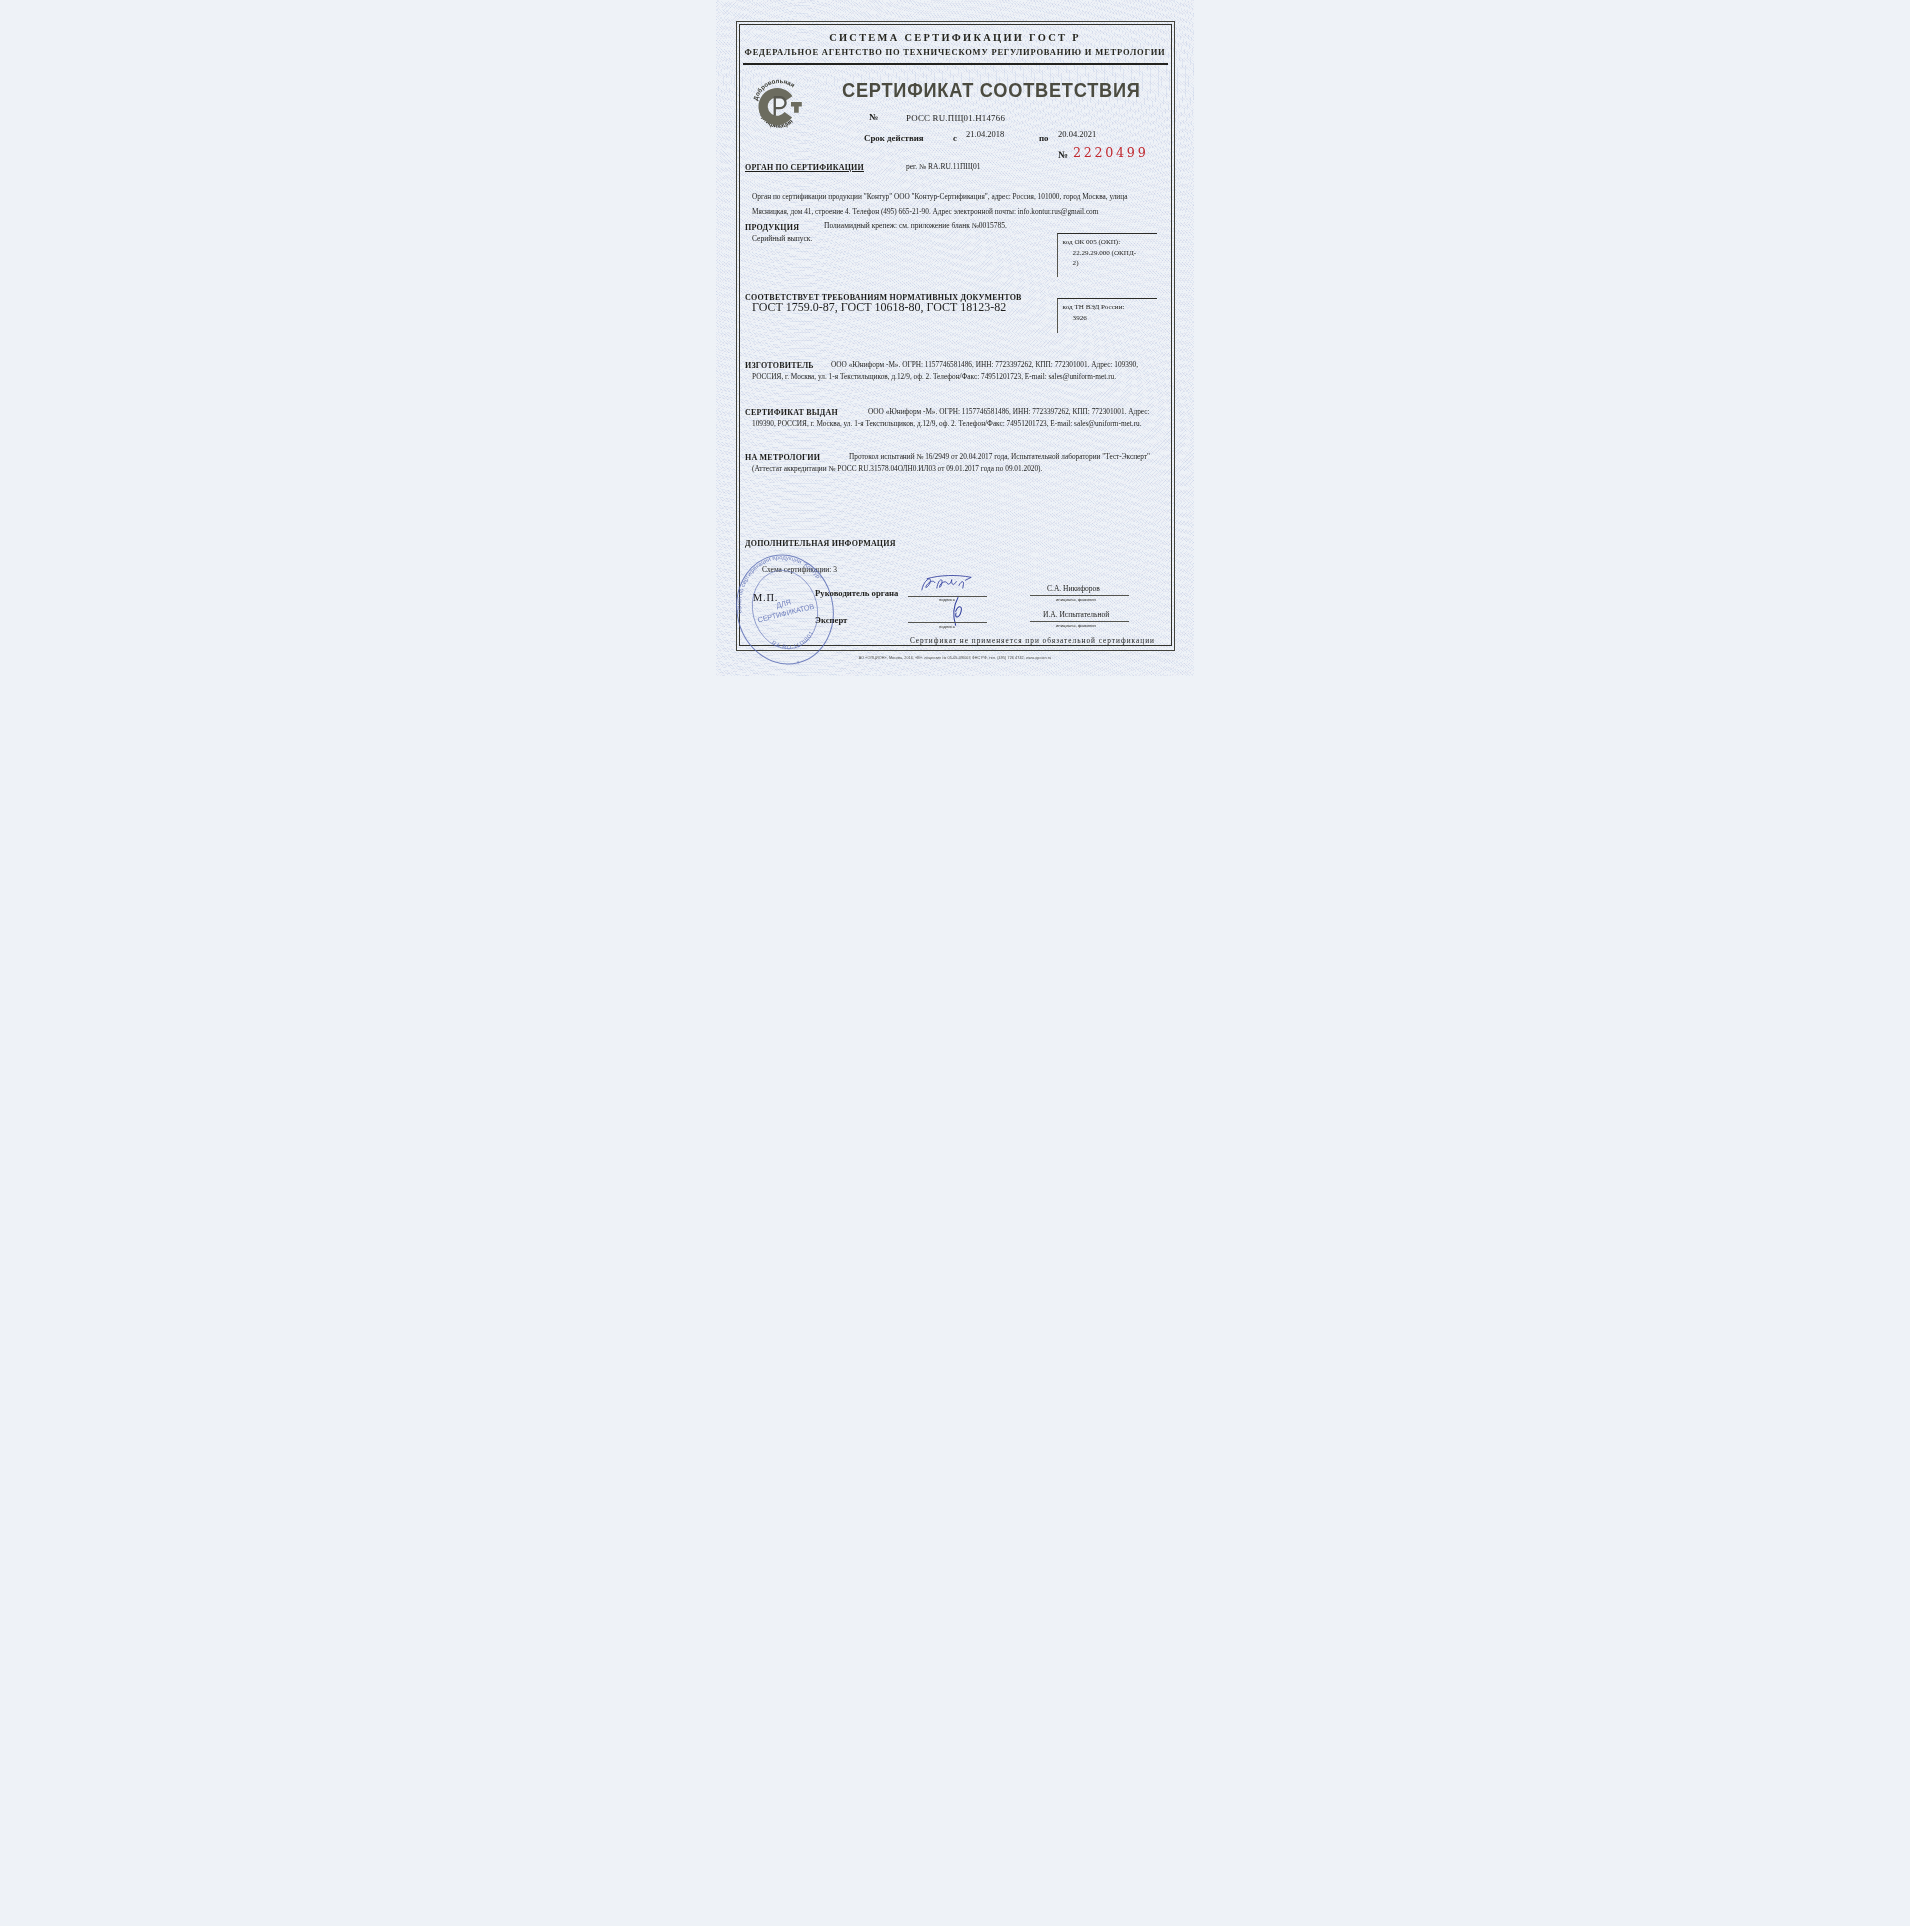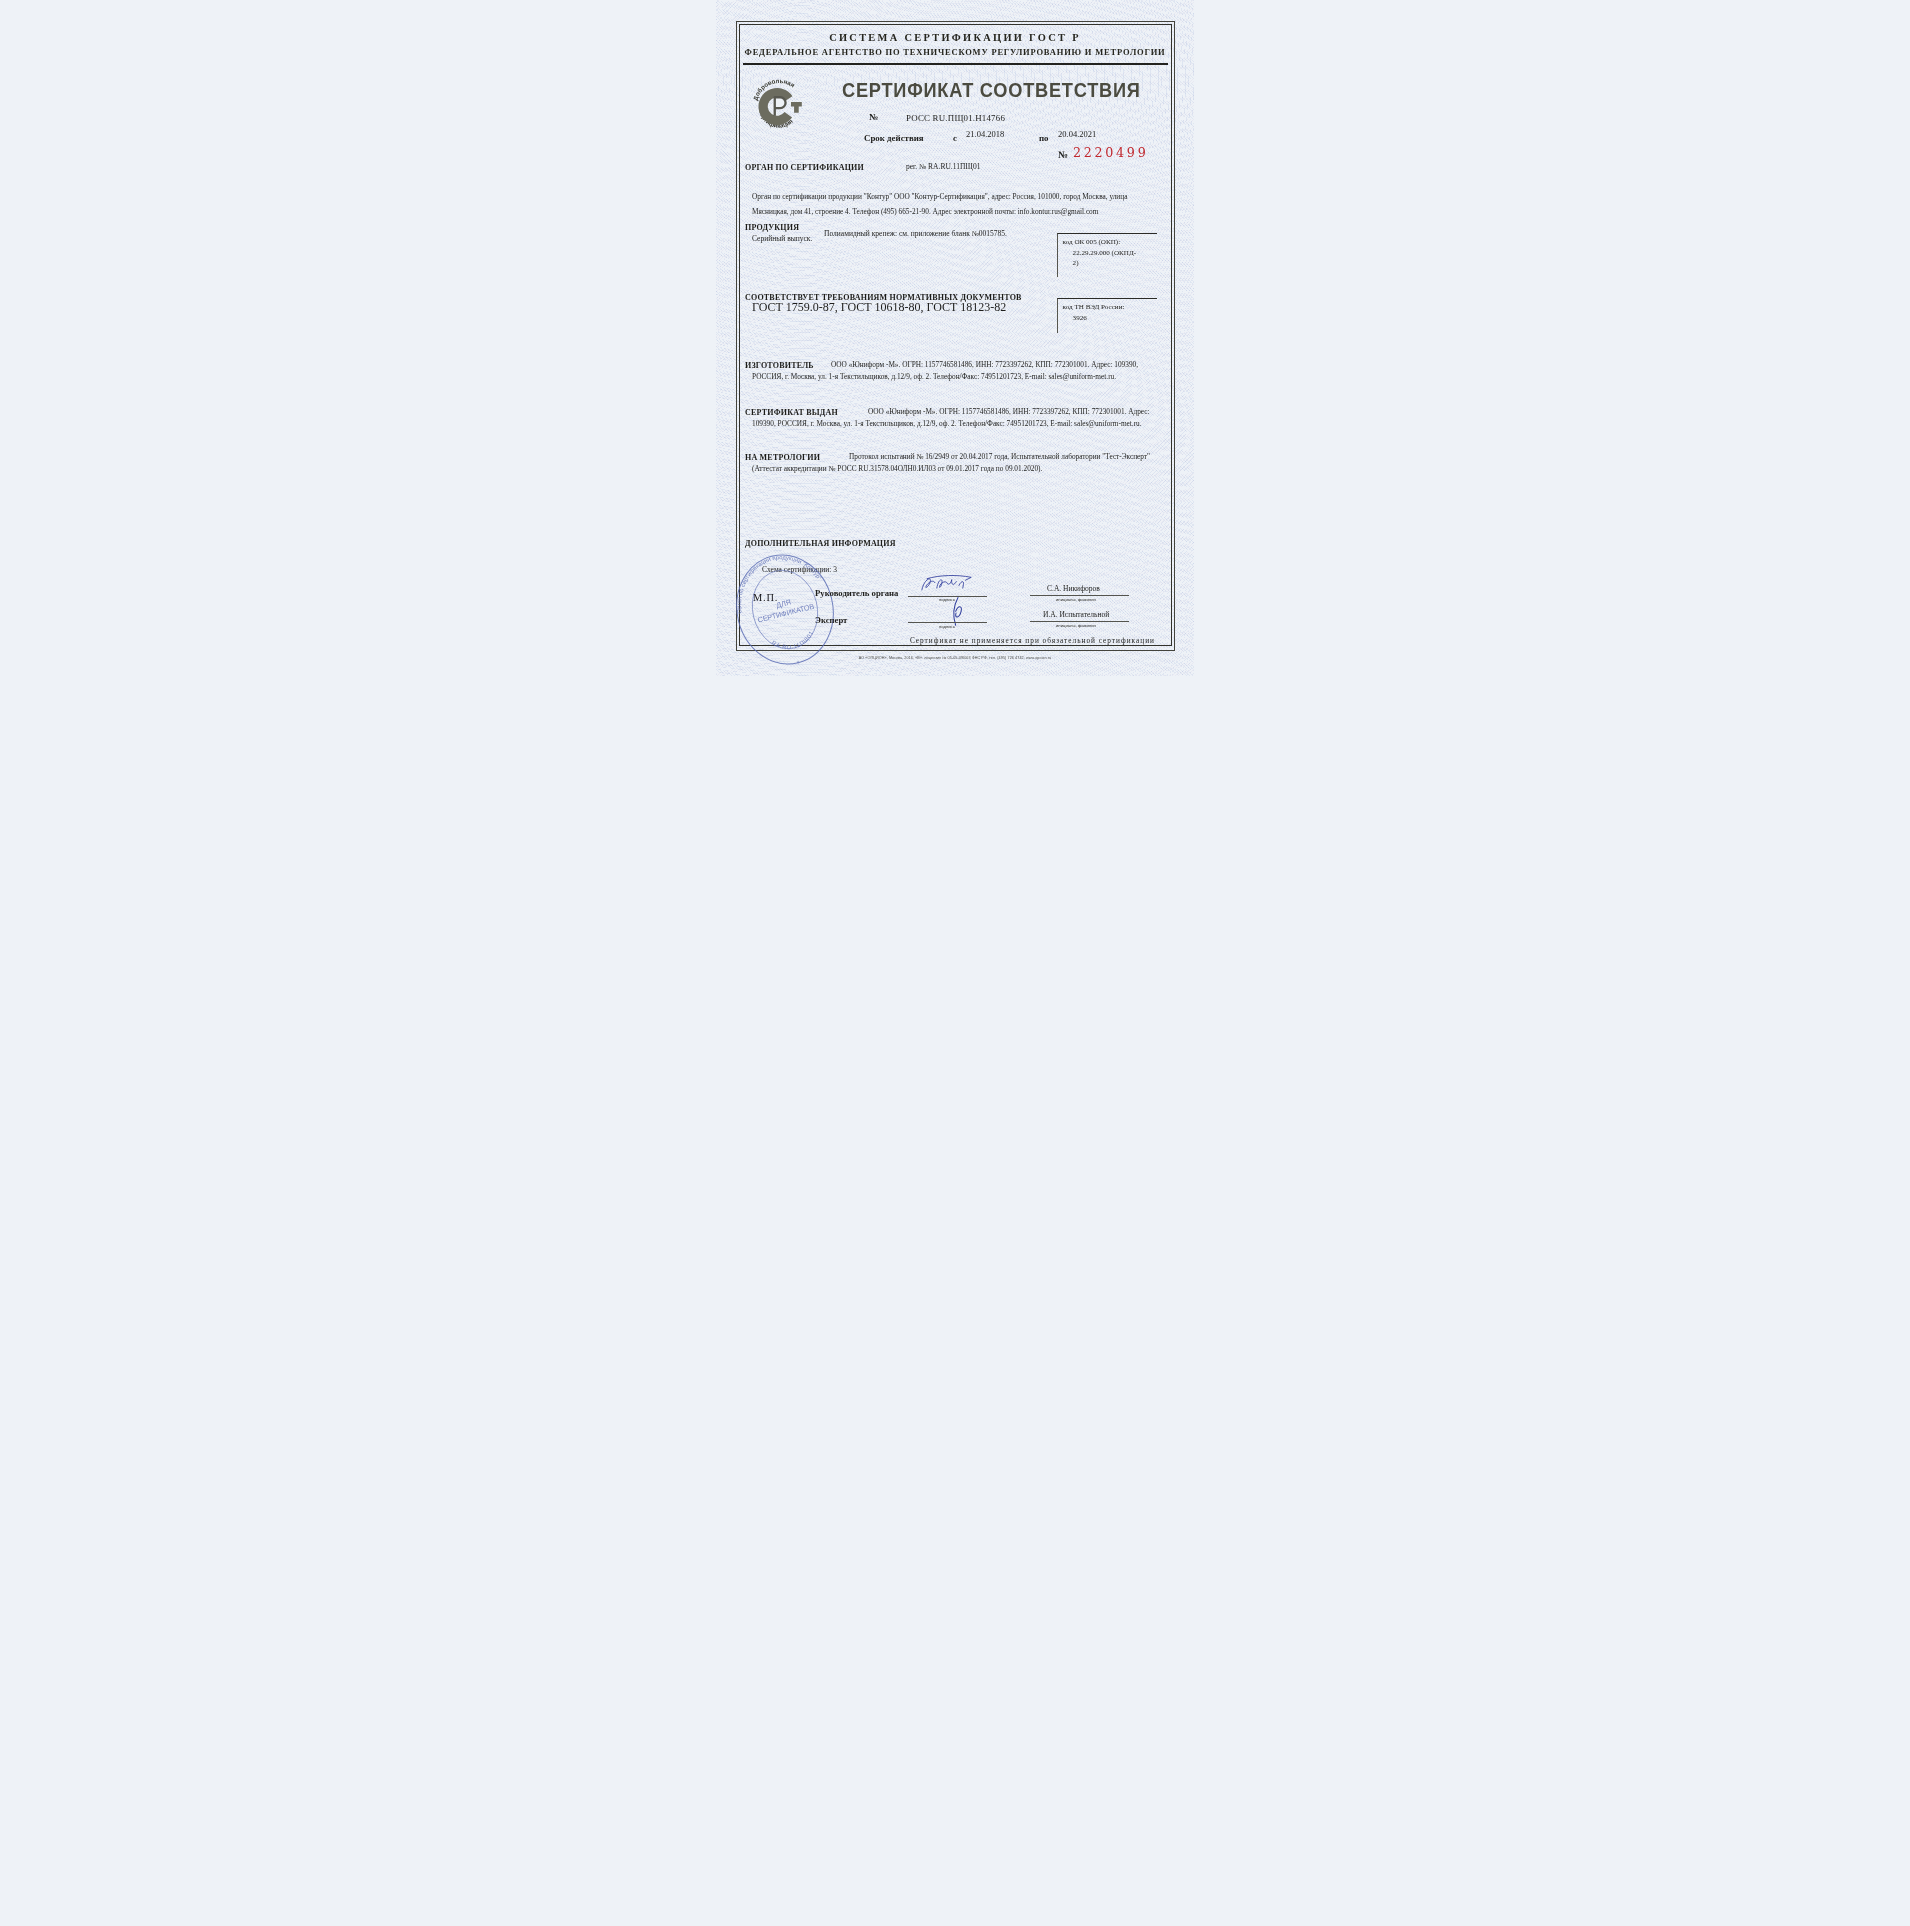--- a/index.html
+++ b/index.html
@@ -25,25 +25,25 @@
   .certno-label{left:153px;top:112px;font-size:9.2px;font-weight:bold;}
   .certno-value{left:190px;top:113px;font-size:8.9px;letter-spacing:0.2px;}
   .valid-label{left:148px;top:133px;font-size:8.9px;font-weight:bold;}
   .valid-from-word{left:237px;top:133px;font-size:8.9px;font-weight:bold;}
   .valid-from{left:250px;top:129px;font-size:8.5px;}
   .valid-to-word{left:323px;top:133px;font-size:8.9px;font-weight:bold;}
   .valid-to{left:342px;top:129px;font-size:8.5px;}
   .blank-label{left:342px;top:149px;font-size:10px;font-weight:bold;}
   .blank-value{left:357px;top:145px;font-family:"DejaVu Serif",serif;font-size:12.7px;letter-spacing:2.7px;}
   .lbl{font-weight:bold;font-size:8px;letter-spacing:0.2px;color:#1c1c19;white-space:nowrap;}
-  .organ-label{left:29px;top:163px;}
+  .organ-label{left:29px;top:163px;text-decoration:underline;}
   .organ-reg{left:190px;top:162px;font-size:7.5px;}
   .organ-text{left:36px;top:189px;width:403px;font-size:7.3px;line-height:15.4px;}
   .product-label{left:29px;top:223px;}
-  .product-text{left:108px;top:221px;font-size:7.5px;margin-top:8px;}
+  .product-text{left:108px;top:221px;font-size:7.5px;}
   .product-serial{left:36px;top:234px;font-size:7.5px;}
   .codebox{left:341px;width:100px;border-top:1.2px solid #2b2b27;border-left:0.6px solid #55554e;
            padding:3.1px 2.3px 0 4.6px;font-size:7.1px;line-height:10.4px;box-sizing:border-box;}
   .okp-box{top:233px;height:44px;}
   .tnved-box{top:298px;height:35px;}
   .code-indent{padding-left:10px;}
   .conform-label{left:29px;top:293px;}
   .conform-gosts{left:36px;top:300px;font-size:12px;}
   .para{font-size:7.3px;line-height:12px;text-align:left;}
   .maker-label{left:29px;top:361px;}

